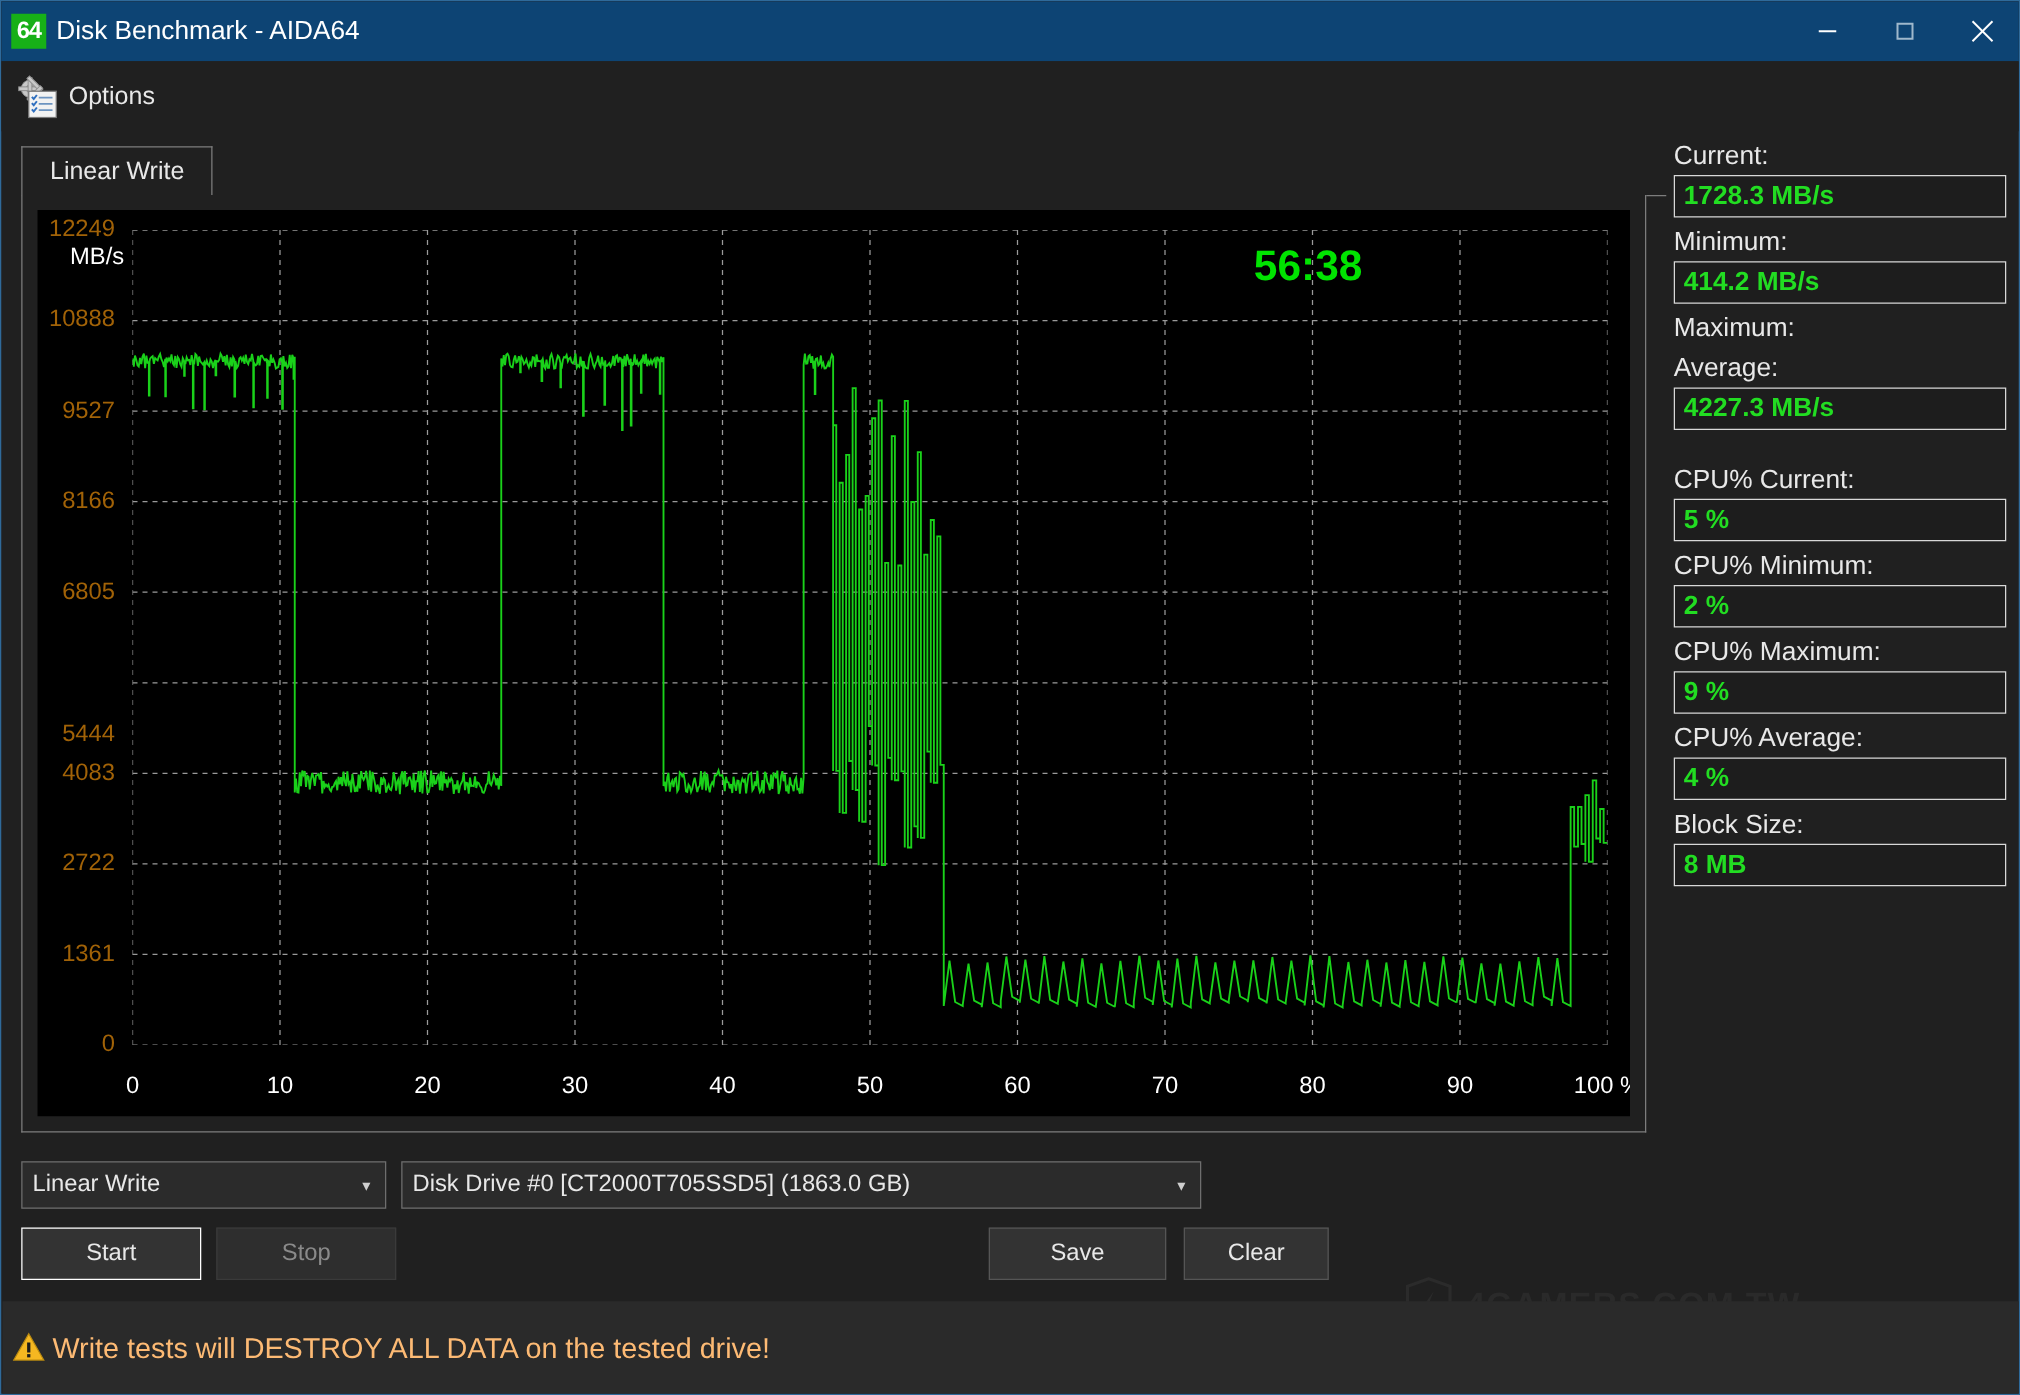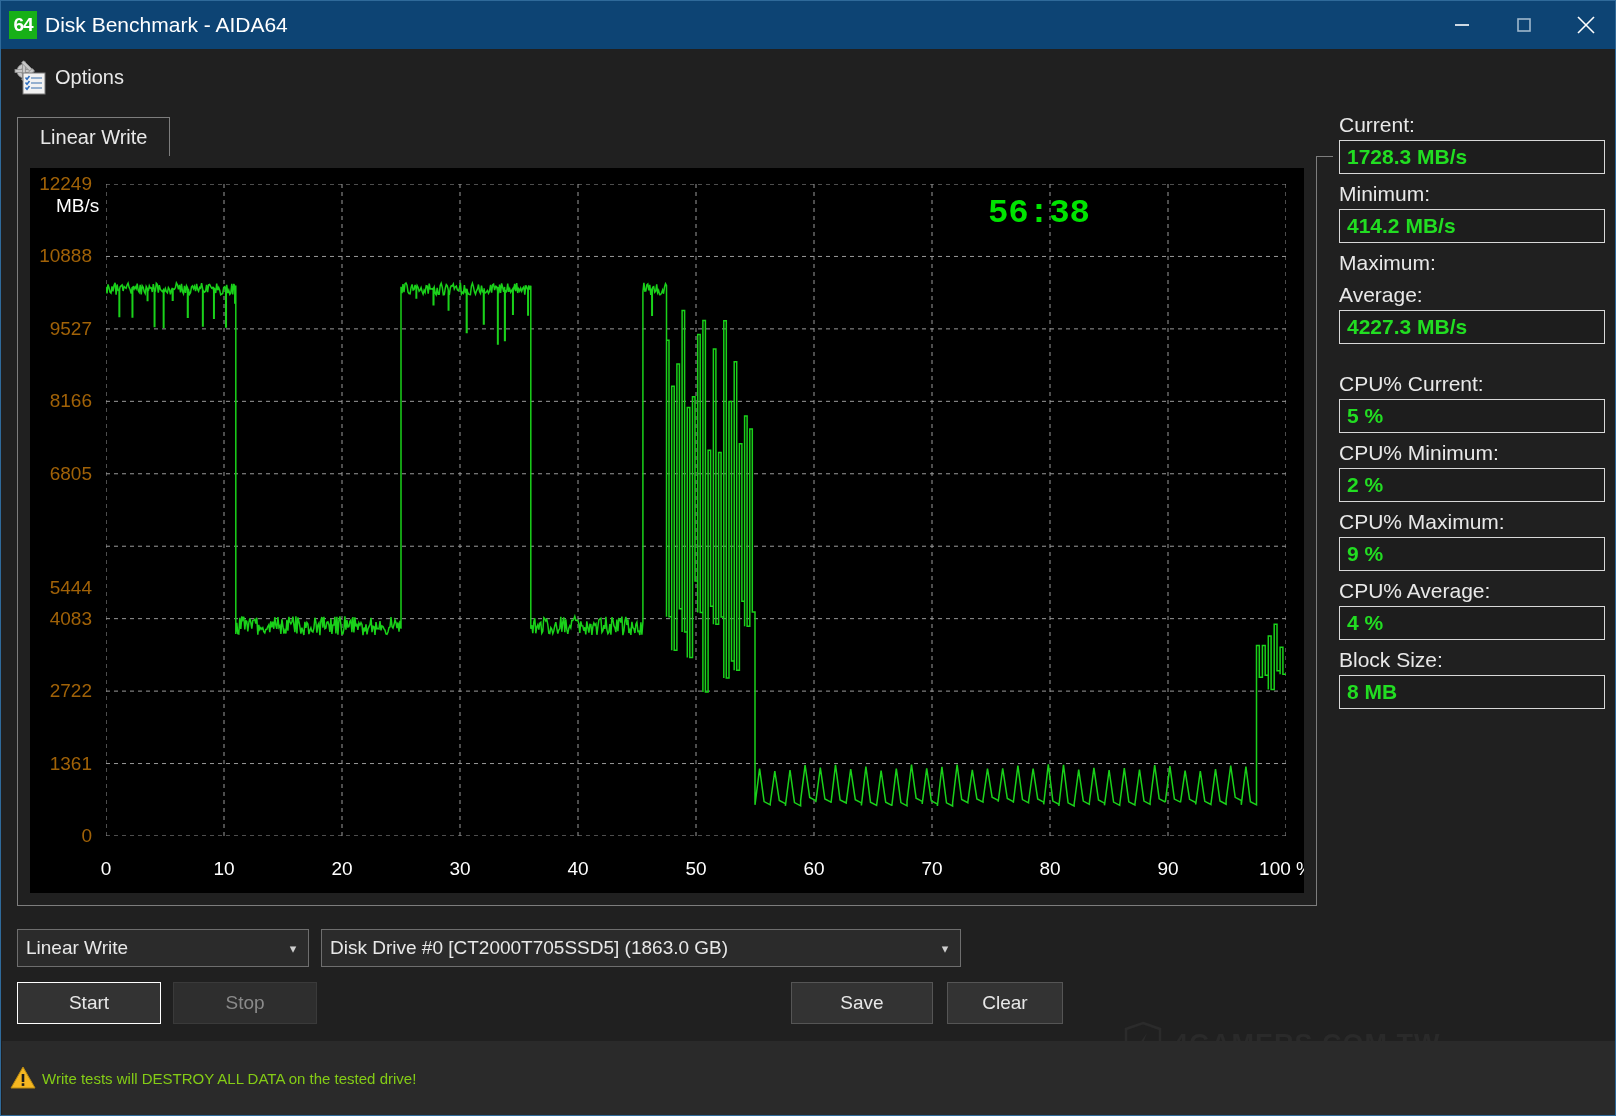--- a/index.html
+++ b/index.html
@@ -117,21 +117,21 @@
   }
   .xlab {
     position: absolute; top: 690px;
     color: #ffffff; font-size: 19px;
     white-space: nowrap;
     transform: translateX(-50%);
   }
   #timer {
     position: absolute; right: 214px; top: 26px;
     color: #00e400; font-size: 34px; font-weight: bold;
-    font-family: Liberation Mono, monospace;
+    font-family: Liberation Sans, sans-serif;
   }
 
   
   .combo {
     position: absolute;
     height: 38px;
     background: #2b2b2b;
     border: 1px solid #6e6e6e;
     color: #e8e8e8;
     font-size: 19px;
@@ -169,21 +169,21 @@
 
   
   #warnbar {
     position: absolute; left: 1px; top: 1040px;
     width: 1614px; height: 74px;
     background: #2a2a2a;
     display: flex; align-items: center;
   }
   #warn-icon { margin-left: 8px; width: 26px; height: 26px; flex: 0 0 auto; }
   #warn-text {
-    margin-left: 6px; color: #84cc16; font-size: 15px; white-space: nowrap;
+    margin-left: 6px; color: #fdba74; font-size: 23px; white-space: nowrap;
   }
 
   
   #stats {
     position: absolute; left: 1338px; top: 112px;
     width: 266px;
   }
   .stat { margin-bottom: 8px; }
   .stat-label {
     color: #e8e8e8; font-size: 21px; margin-bottom: 3px;

